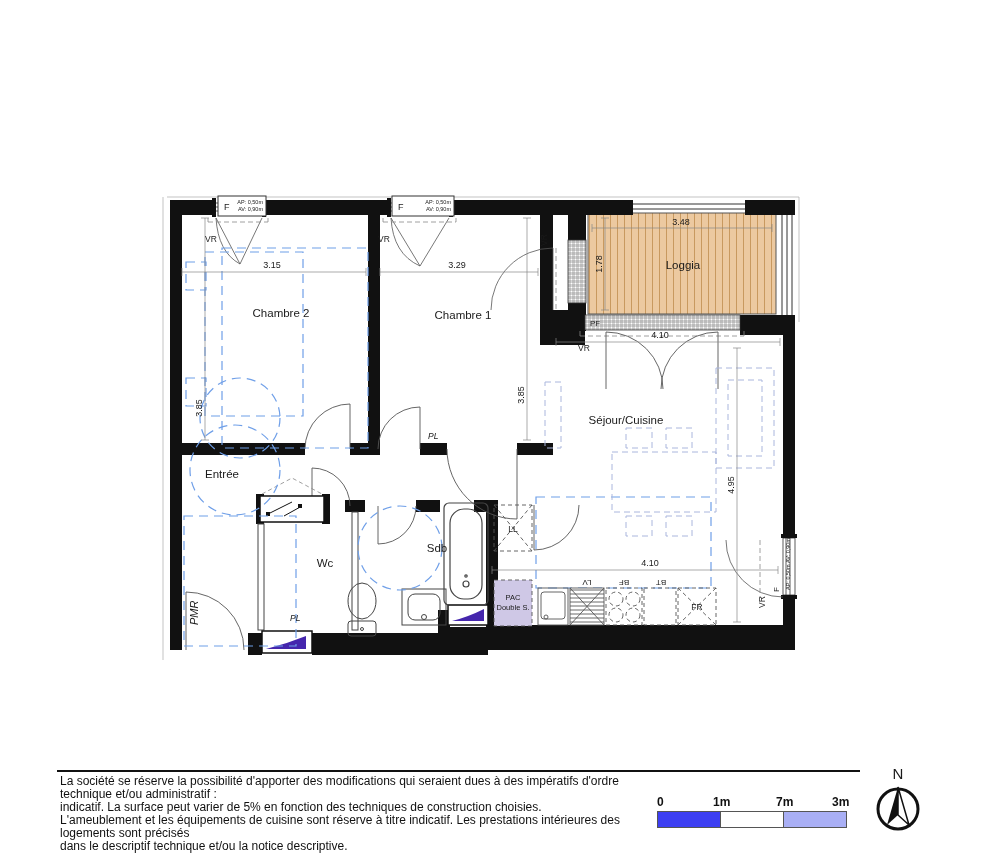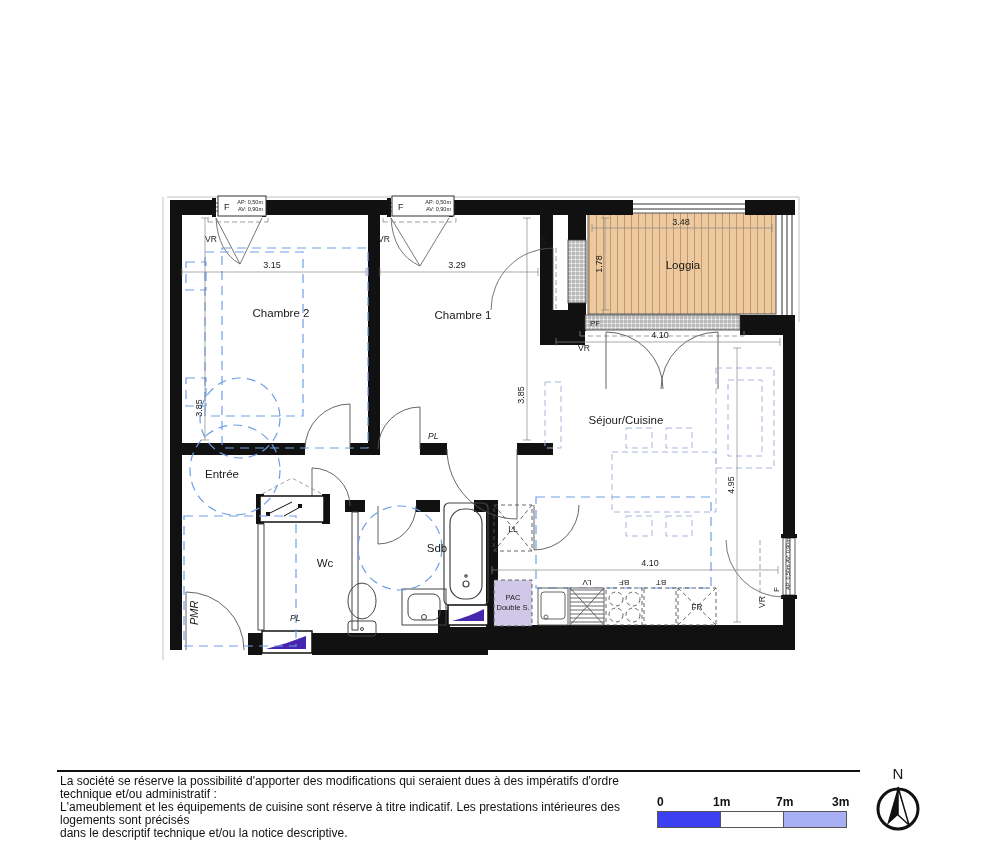--- a/index.html
+++ b/index.html
@@ -275,20 +275,21 @@
     <text x="198" y="625" font-size="11" font-style="italic" transform="rotate(-90 198 625)">PMR</text>
     <text x="290" y="621" font-size="8.5" font-style="italic" fill="#555">PL</text>
     <text x="428" y="439" font-size="8.5" font-style="italic" fill="#555">PL</text>
   </g>
 </svg>
 
 
 <div class="rule"></div>
 <div class="disclaimer">
   <div>La société se réserve la possibilité d'apporter des modifications qui seraient dues à des impératifs d'ordre technique et/ou administratif :</div>
+  <div>indicatif. La surface peut varier de 5% en fonction des techniques de construction choisies.</div>
   <div>L'ameublement et les équipements de cuisine sont réserve à titre indicatif. Les prestations intérieures des logements sont précisés</div>
   <div>dans le descriptif technique et/ou la notice descriptive.</div>
 </div>
 
 <div class="scalebar">
   <div class="ticks">
     <span style="left:0">0</span>
     <span style="left:56px">1m</span>
     <span style="left:119px">7m</span>
     <span style="left:175px">3m</span>

